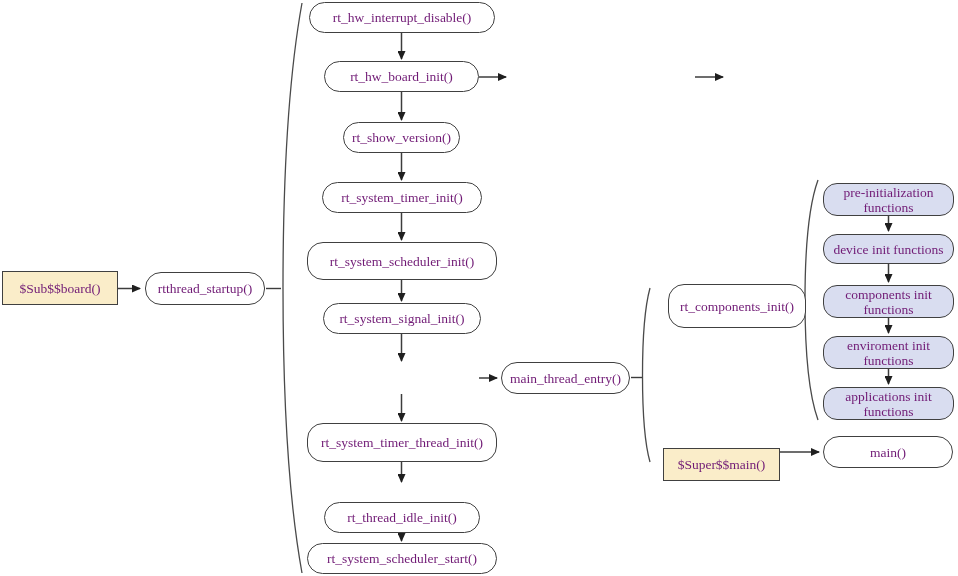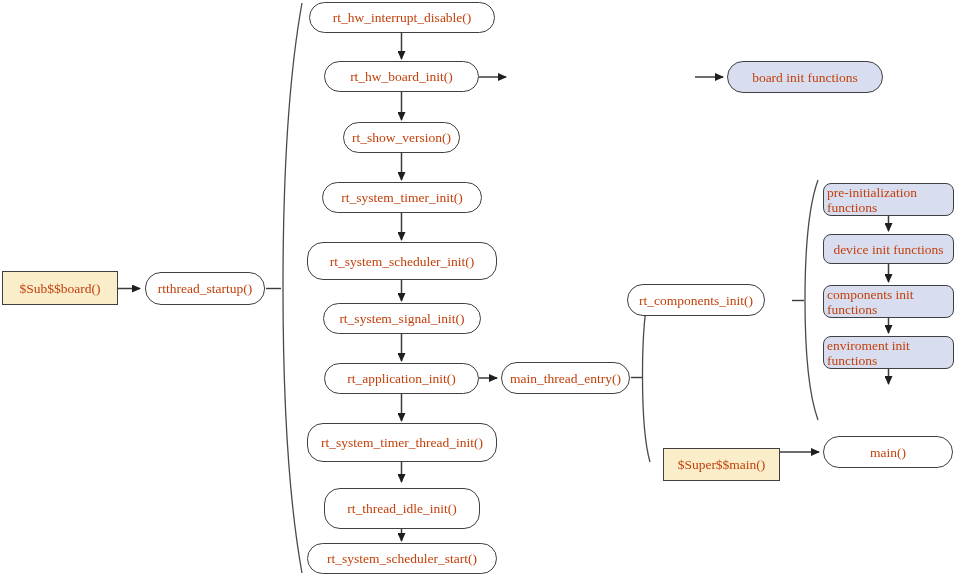--- a/index.html
+++ b/index.html
@@ -4,26 +4,26 @@
 <style>
   html,body{margin:0;padding:0;background:#fff;}
   .canvas{
     position:relative;width:958px;height:576px;background:#ffffff;
     font-family:"Liberation Serif","DejaVu Serif",serif;
     overflow:hidden;
   }
   svg.connectors{position:absolute;left:0;top:0;width:958px;height:576px;}
   .node{
     position:absolute;display:flex;align-items:center;justify-content:center;
-    font-size:13.5px;line-height:15px;color:#c2410c;
+    text-align:center;font-size:13.5px;line-height:15px;color:#701a75;
     box-sizing:border-box;border:1.4px solid #404040;background:#fff;
     padding:0 3px;white-space:nowrap;
   }
   .stadium{border-radius:16px;}
-  .round14{border-radius:8px;}
+  .round14{border-radius:14px;}
   .rect{border-radius:0;}
   .tan{background:#FAEDC9;}
   .blue{background:#D9DDF0;}
   .wrap{white-space:normal;}
 </style>
 </head>
 <body>
 
 <div class="canvas">
 
@@ -65,32 +65,31 @@
     <line x1="888.5" y1="318" x2="888.5" y2="333" stroke="#3c3c3c" stroke-width="1.5" marker-end="url(#ah)"></line>
     <line x1="888.5" y1="369" x2="888.5" y2="384" stroke="#3c3c3c" stroke-width="1.5" marker-end="url(#ah)"></line>
   </svg>
 
   <div class="node rect tan" style="left:2px;top:271px;width:116px;height:34px">$Sub$$board()</div>
   <div class="node rect tan" style="left:663px;top:448px;width:117px;height:33px">$Super$$main()</div>
 
   <div class="node stadium" style="left:145px;top:272px;width:120px;height:33px">rtthread_startup()</div>
   <div class="node stadium" style="left:309px;top:2px;width:186px;height:31px">rt_hw_interrupt_disable()</div>
   <div class="node stadium" style="left:324px;top:61px;width:155px;height:31px">rt_hw_board_init()</div>
-  <div class="node stadium blue" style="left:727px;top:61px;width:156px;height:32px">board init functions</div>
   <div class="node stadium" style="left:343px;top:122px;width:117px;height:31px">rt_show_version()</div>
   <div class="node stadium" style="left:322px;top:182px;width:160px;height:31px">rt_system_timer_init()</div>
   <div class="node stadium" style="left:307px;top:242px;width:190px;height:38px">rt_system_scheduler_init()</div>
   <div class="node stadium" style="left:323px;top:303px;width:158px;height:31px">rt_system_signal_init()</div>
-  <div class="node stadium" style="left:324px;top:363px;width:155px;height:31px">rt_application_init()</div>
   <div class="node stadium" style="left:307px;top:423px;width:190px;height:39px">rt_system_timer_thread_init()</div>
-  <div class="node stadium" style="left:324px;top:488px;width:156px;height:41px">rt_thread_idle_init()</div>
+  <div class="node stadium" style="left:324px;top:502px;width:156px;height:31px">rt_thread_idle_init()</div>
   <div class="node stadium" style="left:307px;top:543px;width:190px;height:31px">rt_system_scheduler_start()</div>
 
   <div class="node stadium" style="left:501px;top:362px;width:129px;height:32px">main_thread_entry()</div>
-  <div class="node stadium" style="left:627px;top:284px;width:138px;height:32px">rt_components_init()</div>
+  <div class="node stadium" style="left:668px;top:284px;width:138px;height:44px">rt_components_init()</div>
   <div class="node stadium" style="left:823px;top:436px;width:130px;height:32px">main()</div>
 
   <div class="node round14 blue wrap" style="left:823px;top:183px;width:131px;height:33px">pre-initialization functions</div>
   <div class="node round14 blue wrap" style="left:823px;top:234px;width:131px;height:30px">device init functions</div>
   <div class="node round14 blue wrap" style="left:823px;top:285px;width:131px;height:33px">components init functions</div>
   <div class="node round14 blue wrap" style="left:823px;top:336px;width:131px;height:33px">enviroment init functions</div>
+  <div class="node round14 blue wrap" style="left:823px;top:387px;width:131px;height:33px">applications init functions</div>
 
 </div>
 
 </body></html>

